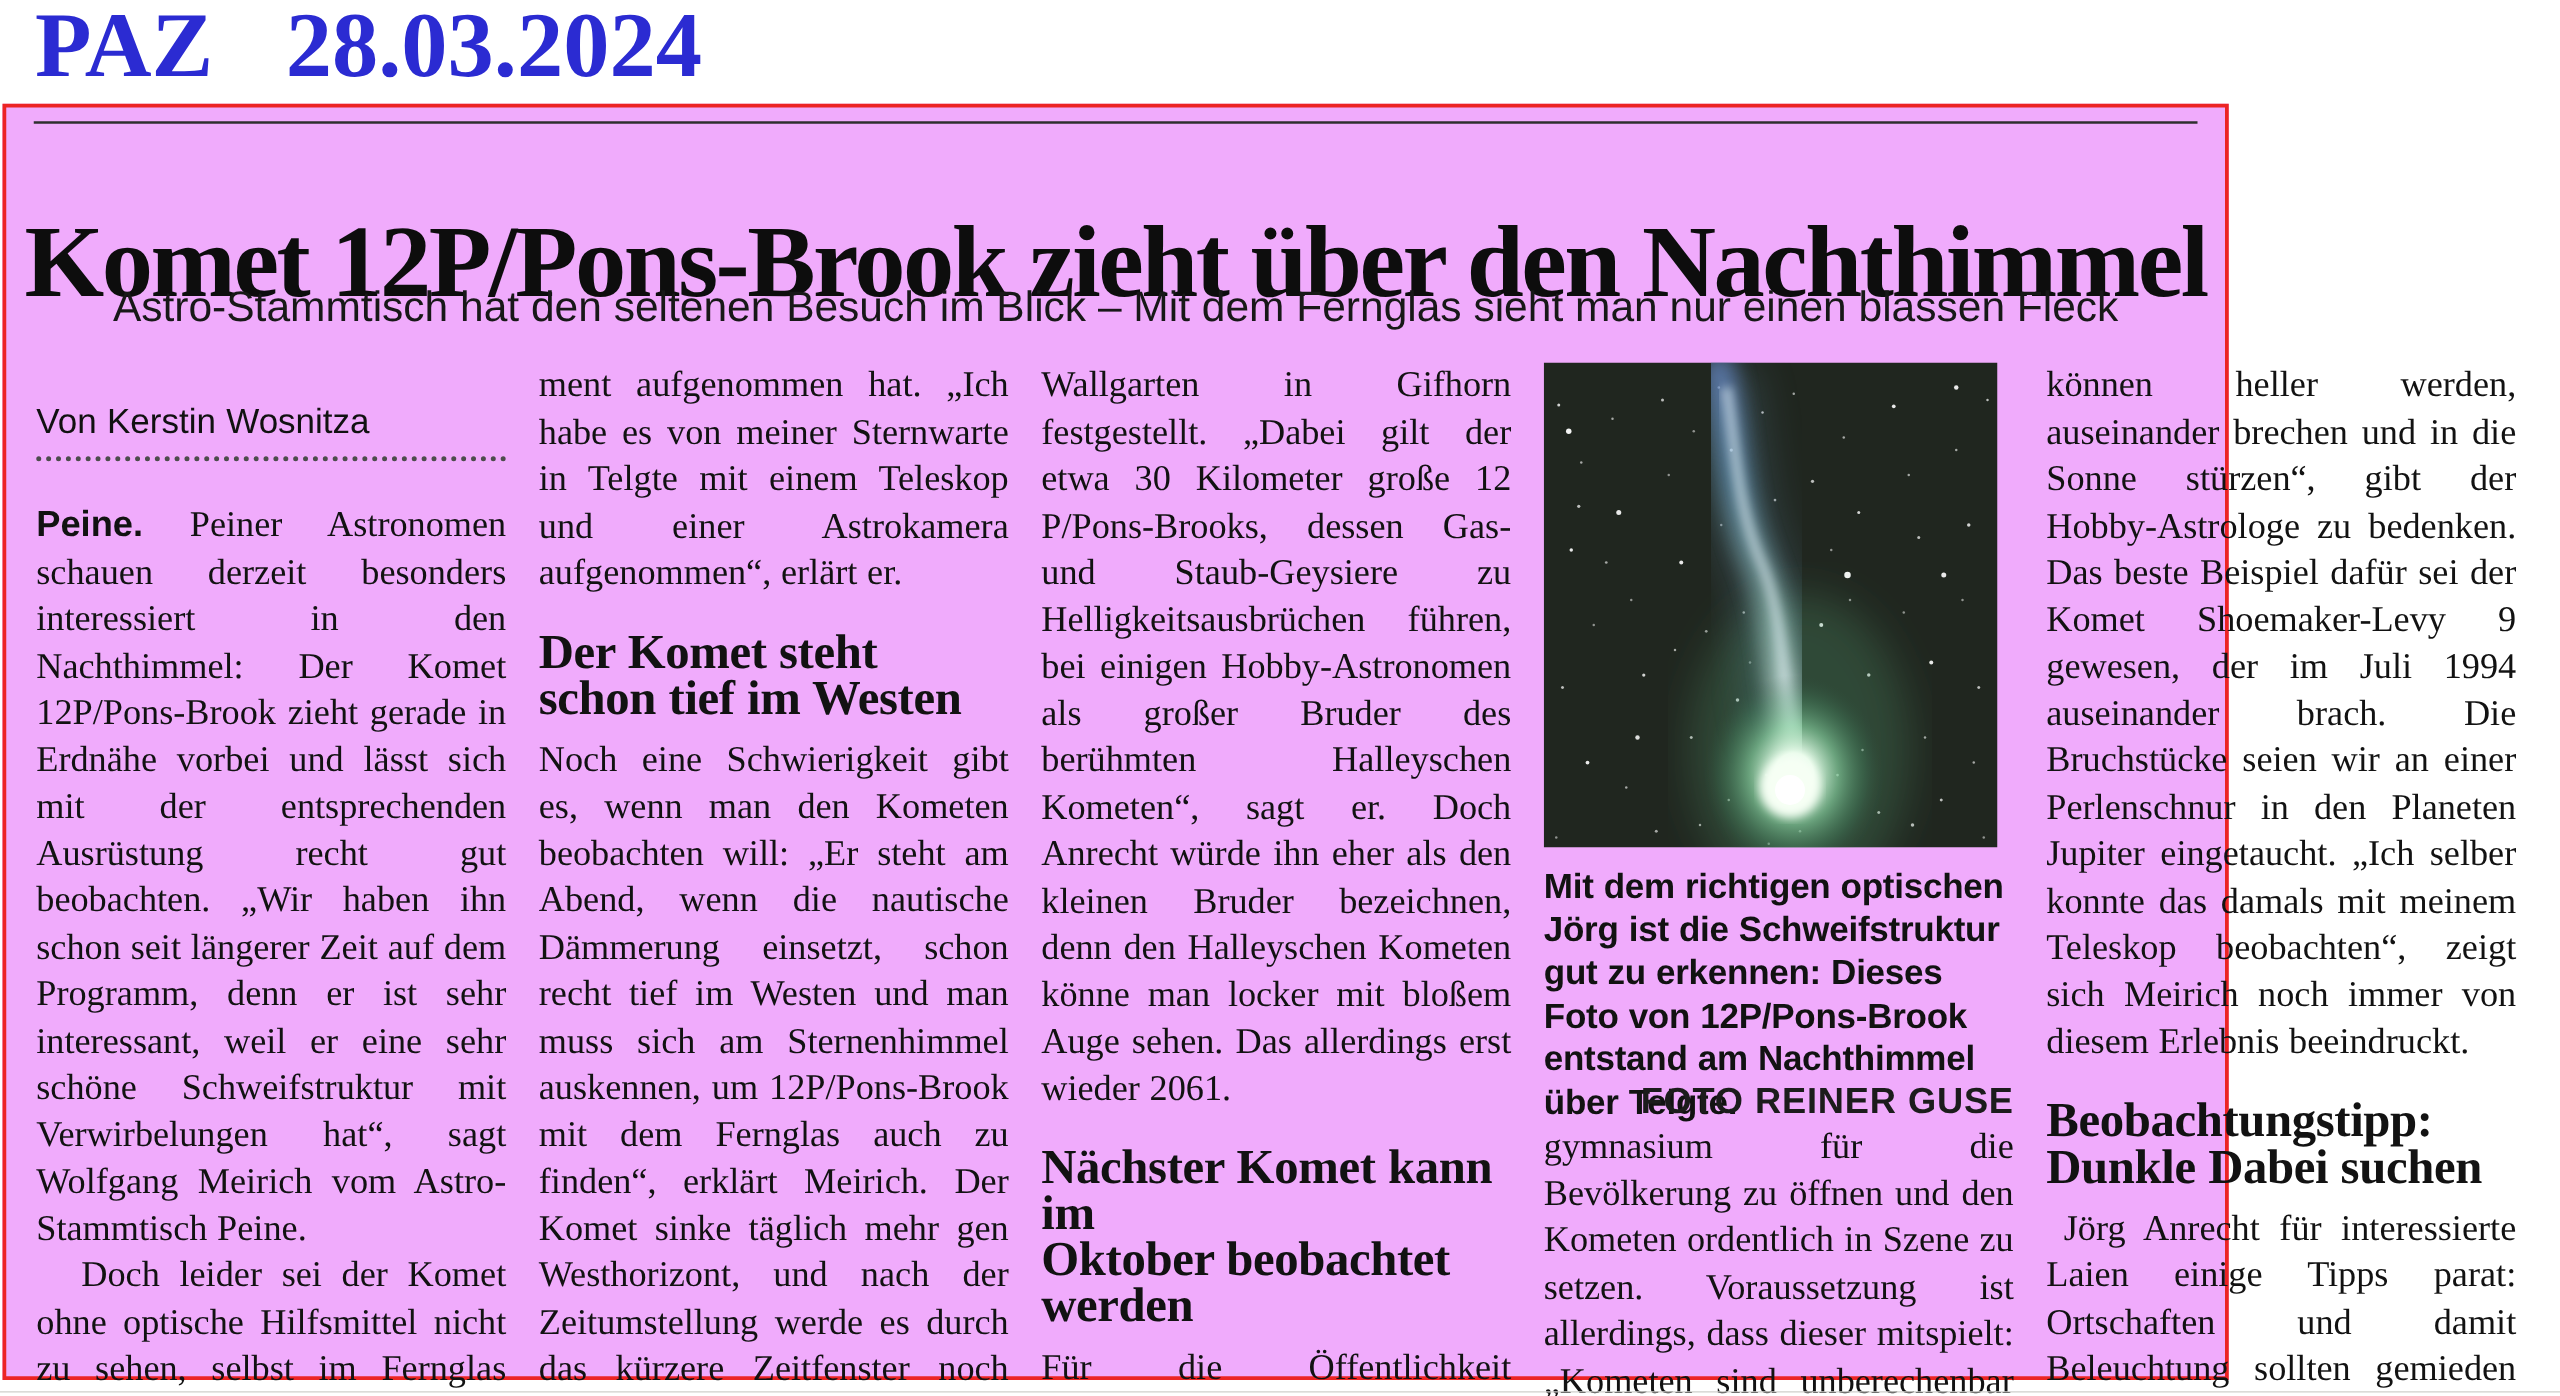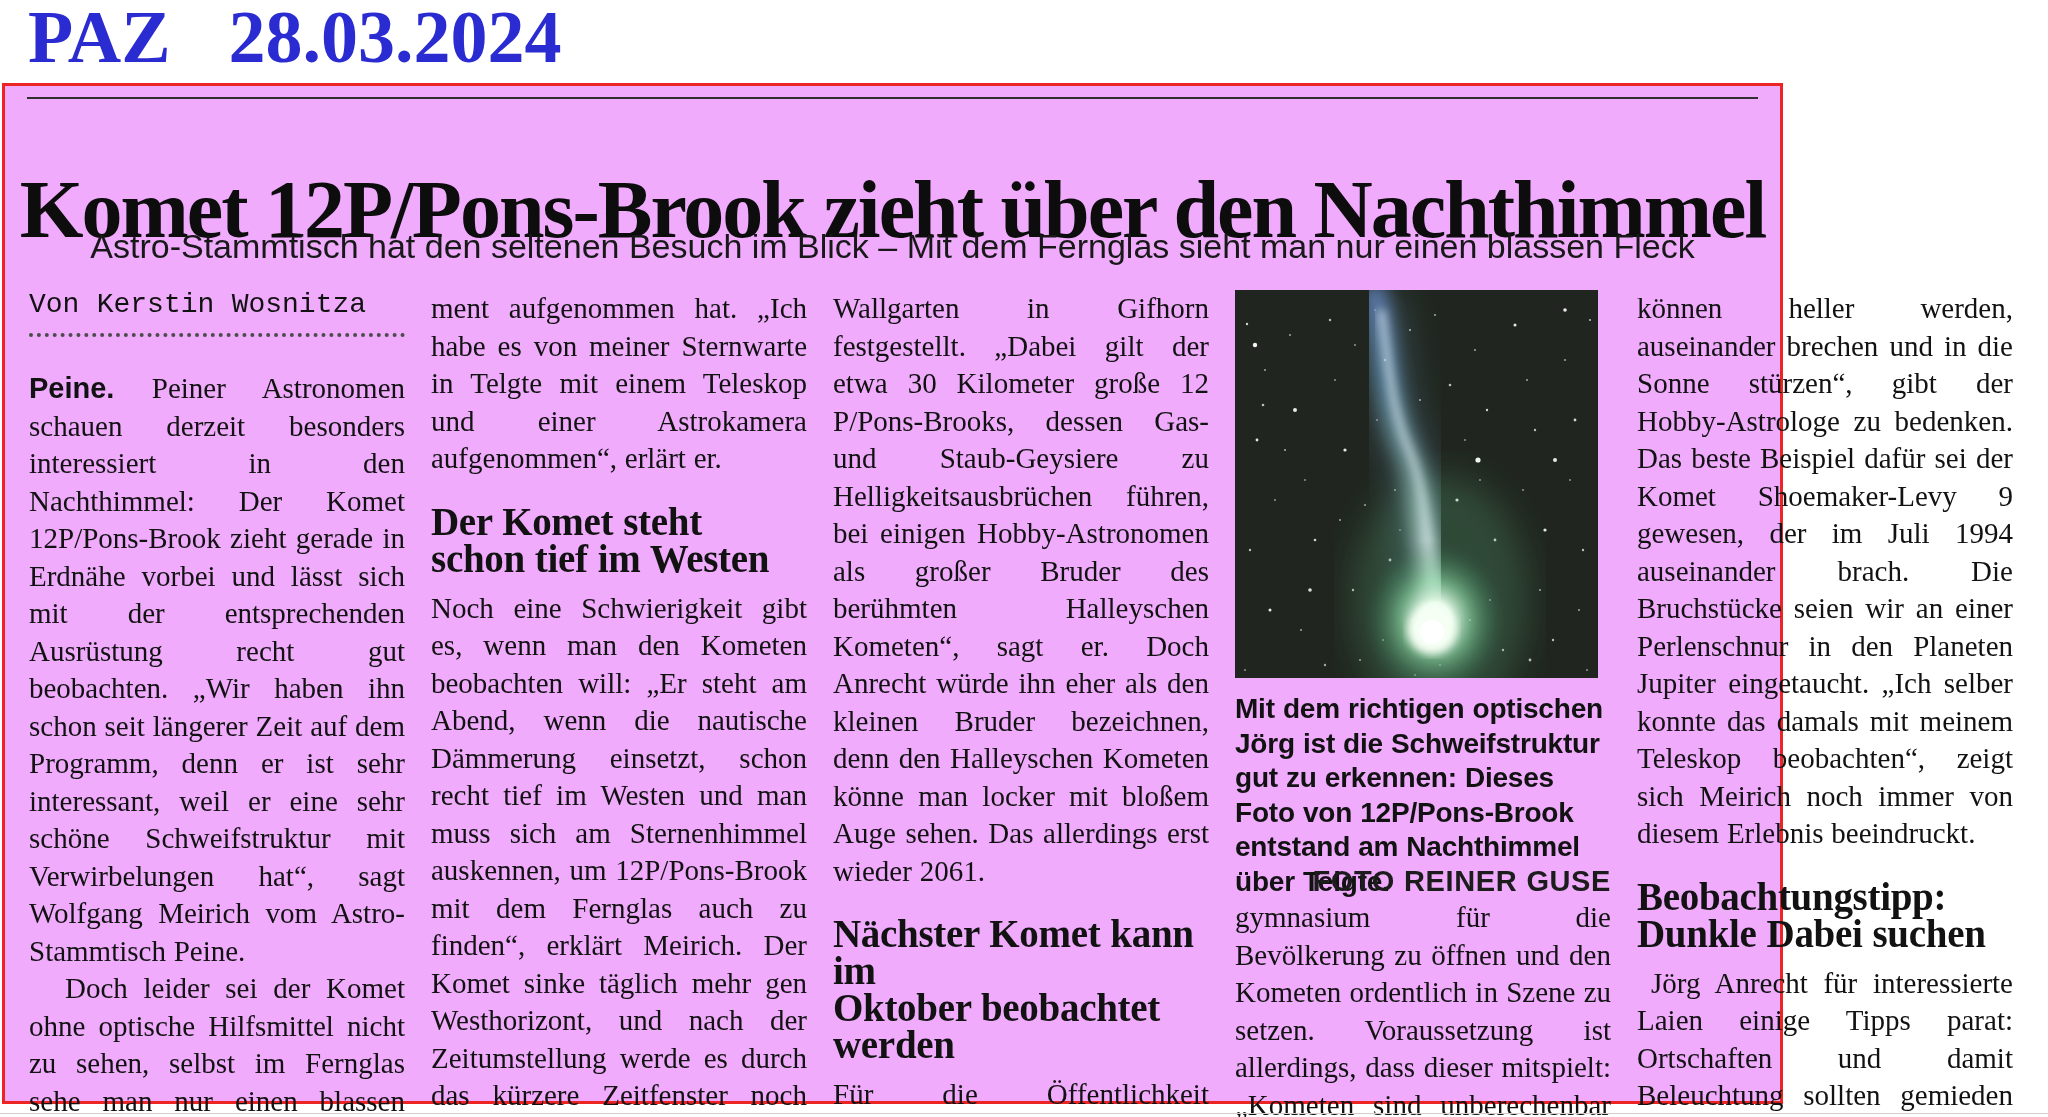--- a/index.html
+++ b/index.html
@@ -24,22 +24,22 @@
     font-family:"Liberation Sans",sans-serif;font-size:34px;line-height:40px;color:#181818;}
 
   
   .columns{position:absolute;left:24px;top:204px;width:1992px;display:flex;gap:26px;}
   .col{width:376px;flex:0 0 376px;font-size:29px;line-height:37.5px;text-align:justify;
        hyphens:auto;-webkit-hyphens:auto;word-spacing:0.5px;}
   .col p{margin:0;}
   .indent{text-indent:36px;}
   .indent-sm{text-indent:14px;}
 
-  .byline{font-family:Liberation Mono, monospace;font-size:28px;line-height:30px;color:#111;
-    text-align:left;padding-bottom:13px;border-bottom:4px dotted #4c4c4c;margin-bottom:33px;}
+  .byline{font-family:Liberation Sans, sans-serif;font-size:28px;line-height:30px;color:#111;
+    text-align:left;padding-bottom:13px;border-bottom:4px dotted #4c4c4c;margin-bottom:33px;margin-top:32px;}
 
   .lead{font-family:"Liberation Sans",sans-serif;font-weight:bold;}
 
   .col-heading{font-family:Liberation Serif, serif;font-weight:bold;font-size:39px;
     line-height:37px;margin:25px 0 13px 0;text-align:left;white-space:pre-line;letter-spacing:-0.3px;}
 
   
   .photo-wrap{width:363px;height:388px;}
   .photo-wrap svg{display:block;width:363px;height:388px;}
 

